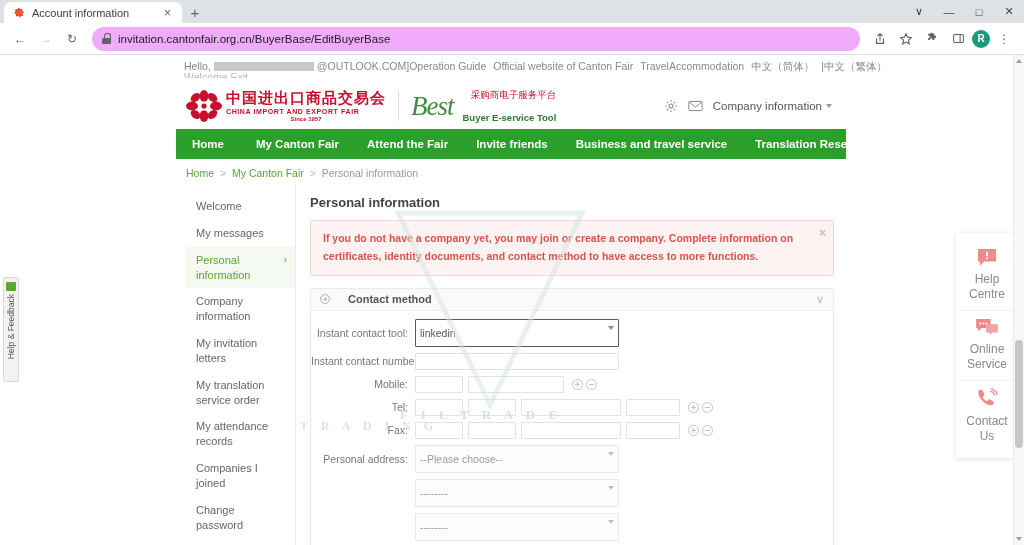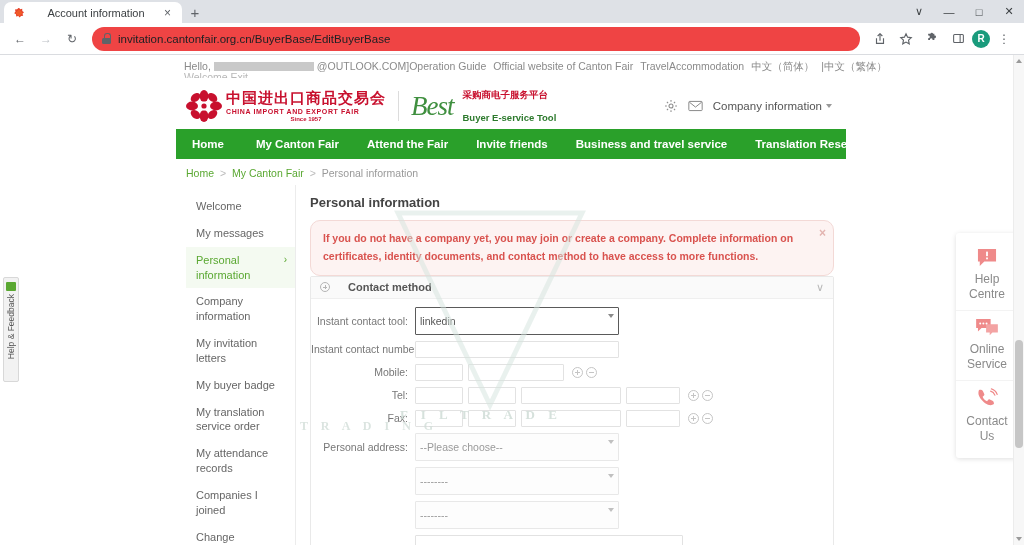--- a/index.html
+++ b/index.html
@@ -8,21 +8,21 @@
     font-family: "Liberation Sans", sans-serif;
     font-size: 12px;
     background: #ffffff;
     color: #333;
   }
 
   
   .browser { width: 1024px; height: 545px; display: flex; flex-direction: column; }
   .tabstrip {
     height: 23px; background: #dee1e6; display: flex; align-items: flex-end;
-    padding-left: 4px; flex: none; text-align: center;
+    padding-left: 4px; flex: none;
   }
   .tab {
     height: 21px; background: #fff; border-radius: 7px 7px 0 0;
     display: flex; align-items: center; padding: 0 7px 0 9px;
     width: 178px; position: relative; font-size: 11px; color: #3c4043;
   }
   .tab-favicon {
     width: 12px; height: 12px; margin-right: 7px; flex: none;
     position: relative;
   }
@@ -49,21 +49,21 @@
   .toolbar {
     height: 32px; background: #fff; display: flex; align-items: center;
     padding: 0 8px; gap: 2px; flex: none; border-bottom: 1px solid #dadce0;
   }
   .tbtn {
     width: 24px; height: 24px; display: flex; align-items: center; justify-content: center;
     color: #5f6368; border-radius: 50%; flex: none;
   }
   .tbtn.dim { color: #bdc1c6; }
   .omnibox {
-    flex: 1; height: 24px; background: #ef4444; border-radius: 13px;
+    flex: 1; height: 24px; background: #f0abfc; border-radius: 13px;
     display: flex; align-items: center; padding: 0 10px; margin: 0 6px;
     font-size: 11.5px; color: #202124; gap: 7px;
   }
   .lock { width: 9px; height: 11px; position: relative; flex: none; }
   .lock::before {
     content: ""; position: absolute; left: 0; bottom: 0; width: 9px; height: 6.5px;
     background: #5f6368; border-radius: 1.5px;
   }
   .lock::after {
     content: ""; position: absolute; left: 2px; top: 0; width: 5px; height: 6px;
@@ -118,21 +118,21 @@
   .cn-sub {
     font-size: 7px; color: #c8102e; font-weight: bold; letter-spacing: .6px; margin-top: 1px;
   }
   .cn-since { font-size: 6px; color: #c8102e; font-weight: bold; text-align: center; margin-top: 1px; }
   .vline { width: 1px; height: 30px; background: #dcdcdc; margin: 0 12px; flex: none; }
   .best {
     font-family: "Liberation Serif", serif; font-style: italic; font-size: 27px;
     color: #3f8f3f; letter-spacing: -1px; line-height: 1;
   }
   .best-tag { margin-left: 9px; }
-  .best-cn { font-family: "DejaVu Sans", sans-serif; font-size: 9.5px; color: #c8102e; font-weight: bold; }
+  .best-cn { font-family: "DejaVu Sans", sans-serif; font-size: 9.5px; color: #c8102e; font-weight: normal; text-align: right; }
   .best-en { font-size: 9.5px; color: #2d7a2d; font-weight: bold; margin-top: 10px; }
   .hdr-right { margin-left: auto; display: flex; align-items: center; gap: 10px; padding-right: 4px; }
   .hdr-ico { color: #8a8a8a; display: flex; align-items: center; }
   .company-dd { font-size: 11.5px; color: #555; display: flex; align-items: center; gap: 4px; }
   .caret-sm {
     width: 0; height: 0; border-left: 3.5px solid transparent; border-right: 3.5px solid transparent;
     border-top: 4px solid #999;
   }
 
   .navbar {
@@ -157,23 +157,23 @@
     display: flex; align-items: flex-start; justify-content: space-between; gap: 4px;
   }
   .lnav-item.active { color: #5aa832; background: #f4faf1; }
   .lnav-item.active .chev { color: #5aa832; font-size: 10px; }
   .chev { color: transparent; }
 
   .main { flex: 1; padding: 8px 12px 0 14px; min-width: 0; }
   .ptitle { font-size: 13px; color: #444; font-weight: bold; padding: 2px 0 10px 0; }
 
   .alert {
-    background: #fdf3f2; border: 1px solid #f3d9d6; border-radius: 10px;
+    background: #fdf3f2; border: 1px solid #f3d9d6; border-radius: 2px;
     padding: 9px 22px 9px 12px; font-size: 10.5px; color: #d9534f;
-    line-height: 1.7; position: relative; font-weight: bold;
+    line-height: 1.7; position: relative; margin-bottom: 12px; font-weight: bold;
   }
   .alert-x {
     position: absolute; right: 7px; top: 6px; color: #e3b4b0; font-size: 12px; line-height: 1;
   }
 
   .panel { border: 1px solid #e9e9e9; border-radius: 2px; background: #fff; }
   .panel-hd {
     height: 22px; background: #fafafa; border-bottom: 1px solid #efefef;
     display: flex; align-items: center; padding: 0 9px; gap: 18px;
   }
@@ -446,24 +446,20 @@
           </div>
           <div class="lnav-item">
             <span>Company information</span>
             <span class="chev">›</span>
           </div>
           <div class="lnav-item">
             <span>My invitation letters</span>
             <span class="chev">›</span>
           </div>
           <div class="lnav-item">
-            <span>My buyer badge</span>
-            <span class="chev">›</span>
-          </div>
-          <div class="lnav-item">
             <span>My translation service order</span>
             <span class="chev">›</span>
           </div>
           <div class="lnav-item">
             <span>My attendance records</span>
             <span class="chev">›</span>
           </div>
           <div class="lnav-item">
             <span>Companies I joined</span>
             <span class="chev">›</span>

